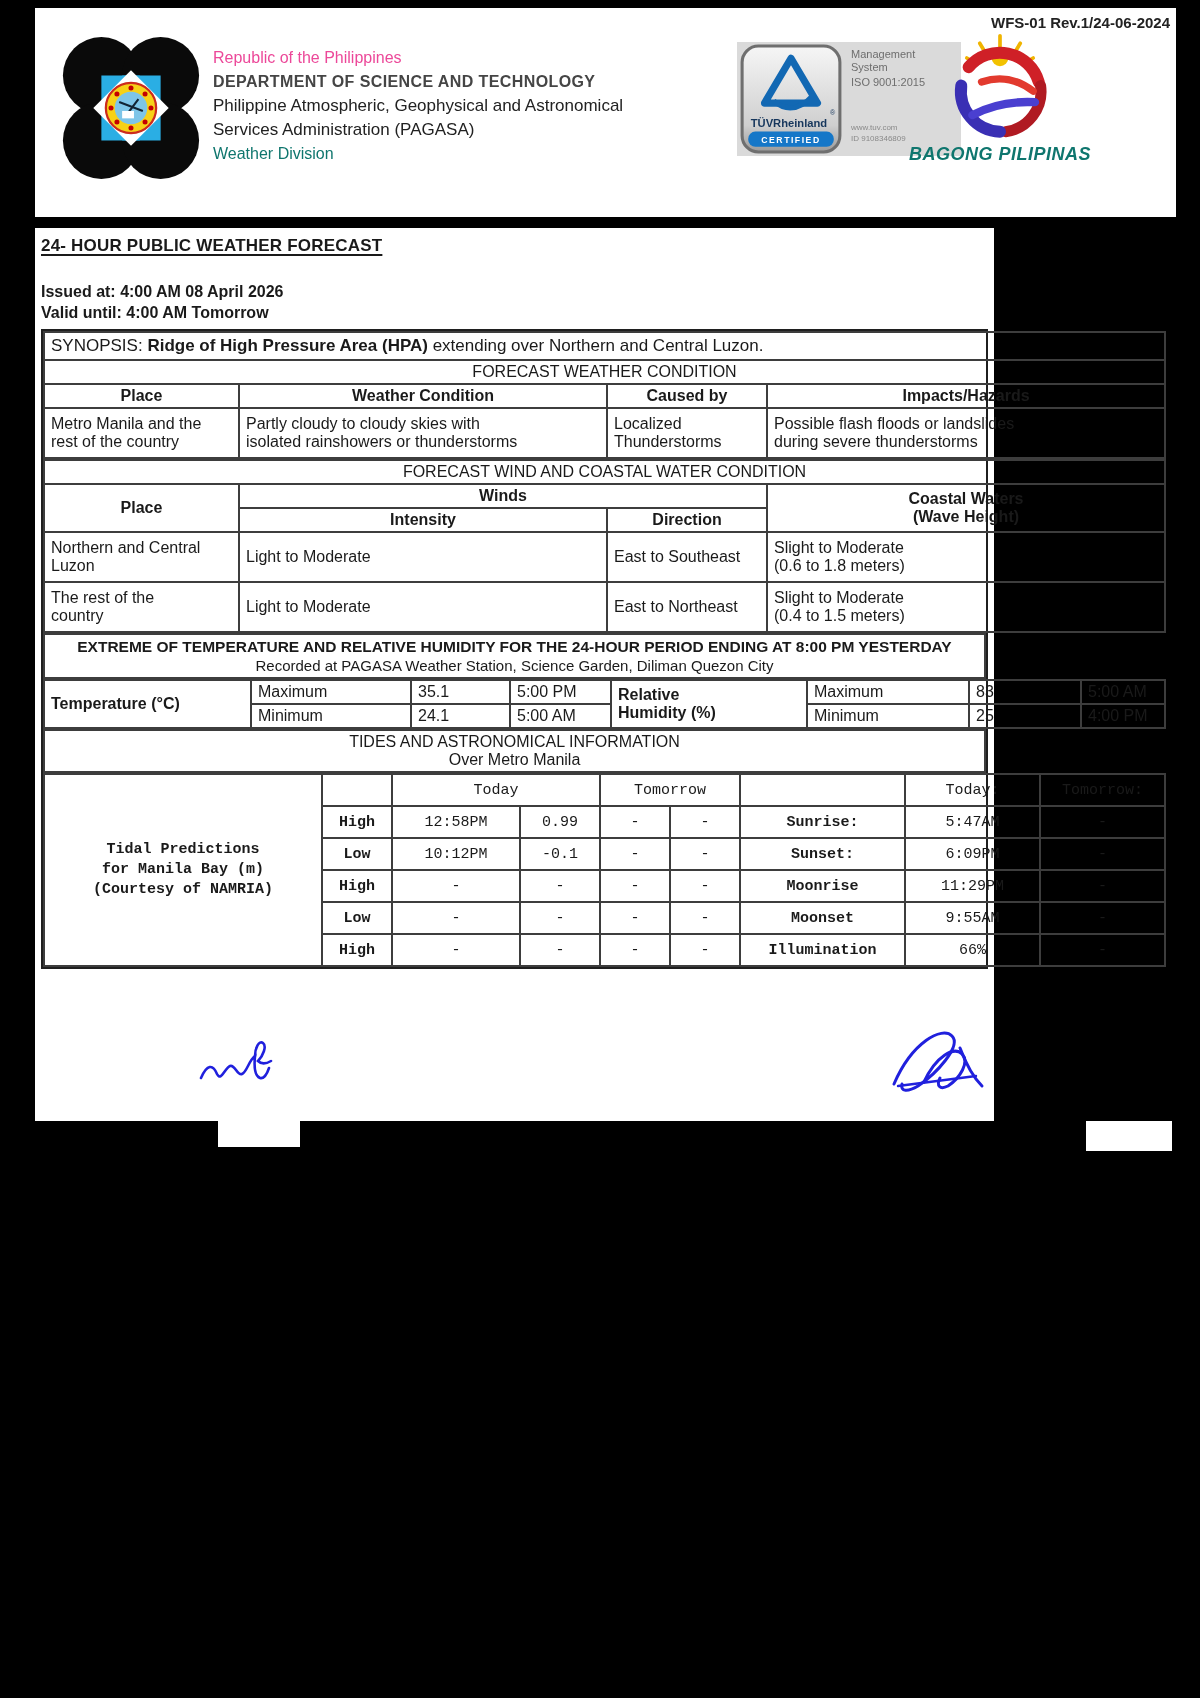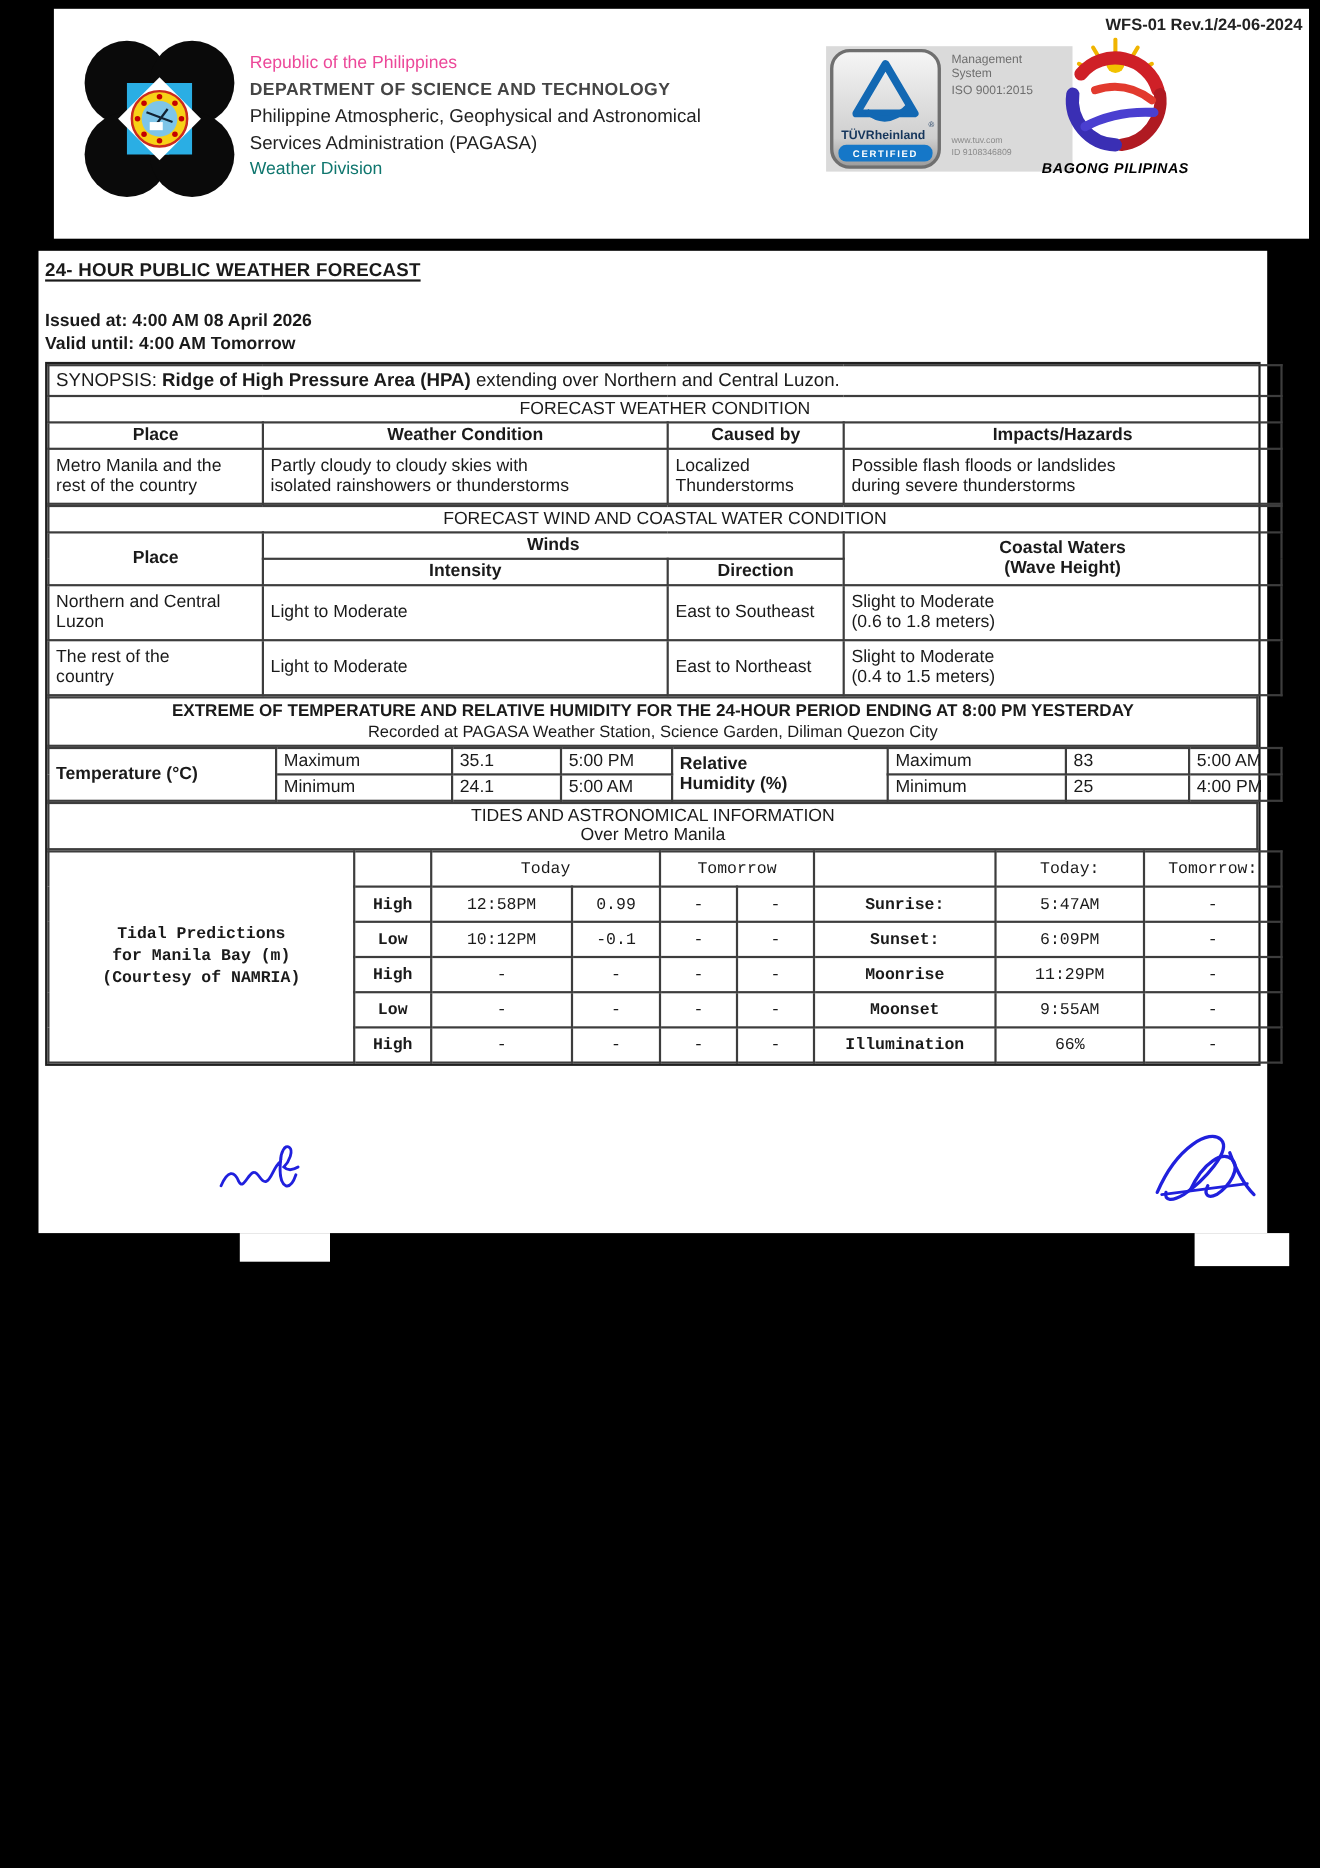--- a/index.html
+++ b/index.html
@@ -3,39 +3,39 @@
 <meta charset="utf-8">
 <style>
   html,body{margin:0;padding:0;}
   body{
     width:1200px;height:1698px;background:#000;position:relative;
     font-family:"Liberation Sans", sans-serif;color:#1a1a1a;
     -webkit-font-smoothing:antialiased;
   }
   .paper{background:#fff;position:absolute;box-sizing:border-box;}
   
-  .header-box{left:35px;top:8px;width:1141px;height:209px;margin-left:14px;}
+  .header-box{left:35px;top:8px;width:1141px;height:209px;}
   .form-ref{position:absolute;top:6px;right:6px;font-size:15px;font-weight:bold;color:#222;}
   .pagasa-logo{position:absolute;left:22px;top:26px;width:148px;height:148px;}
   .agency{position:absolute;left:178px;top:38px;line-height:24px;}
   .agency .l1{font-size:16px;color:#ec4899;}
   .agency .l2{font-size:16px;color:#454545;font-weight:600;letter-spacing:.4px;}
   .agency .l3,.agency .l4{font-size:17px;color:#222;font-weight:normal;}
   .agency .l5{font-size:16px;color:#0f766e;}
   .tuv-panel{position:absolute;left:702px;top:34px;width:224px;height:114px;background:#dadada;display:flex;}
   .tuv-badge{width:104px;height:110px;margin:2px 0 0 2px;flex:0 0 auto;}
   .tuv-text{padding:6px 0 0 8px;display:flex;flex-direction:column;}
   .tuv-mgmt{font-size:11px;color:#6e6e6e;line-height:13px;}
   .tuv-iso{font-size:11px;color:#6e6e6e;line-height:13px;margin-top:2px;}
   .tuv-small{margin-top:34px;font-size:8px;color:#8a8a8a;line-height:10px;}
   .bagong{position:absolute;left:872px;top:26px;width:186px;text-align:center;}
   .bagong svg{width:118px;height:106px;}
-  .bagong-caption{font-size:13px;font-weight:bold;font-style:italic;color:#000000;letter-spacing:.5px;margin-top:0px;}
+  .bagong-caption{font-size:18px;font-weight:bold;font-style:italic;color:#0f766e;letter-spacing:.5px;margin-top:0px;}
   
-  .content-box{left:35px;top:228px;width:1117px;height:893px;padding:0;}
+  .content-box{left:35px;top:228px;width:959px;height:893px;padding:0;}
   .doc-title{margin:8px 0 0 6px;font-size:17px;font-weight:bold;text-decoration:underline;text-decoration-thickness:2px;text-underline-offset:3px;letter-spacing:.2px;}
   .issued{margin:27px 0 0 6px;font-size:16px;font-weight:bold;}
   .valid{margin:3px 0 0 6px;font-size:16px;font-weight:bold;}
   .tbl-wrap{margin:7px 6px 0 6px;border:2px solid #1f1f1f;}
   table{border-collapse:collapse;table-layout:fixed;width:100%;}
   td{border:2px solid #3d3d3d;padding:2px 6px;font-size:16px;vertical-align:middle;overflow:hidden;}
   .pl{white-space:pre-line;}
   .c{text-align:center;}
   .b{font-weight:bold;}
   .section-row td{font-weight:normal;text-align:center;font-size:16px;padding:2px 4px;}

